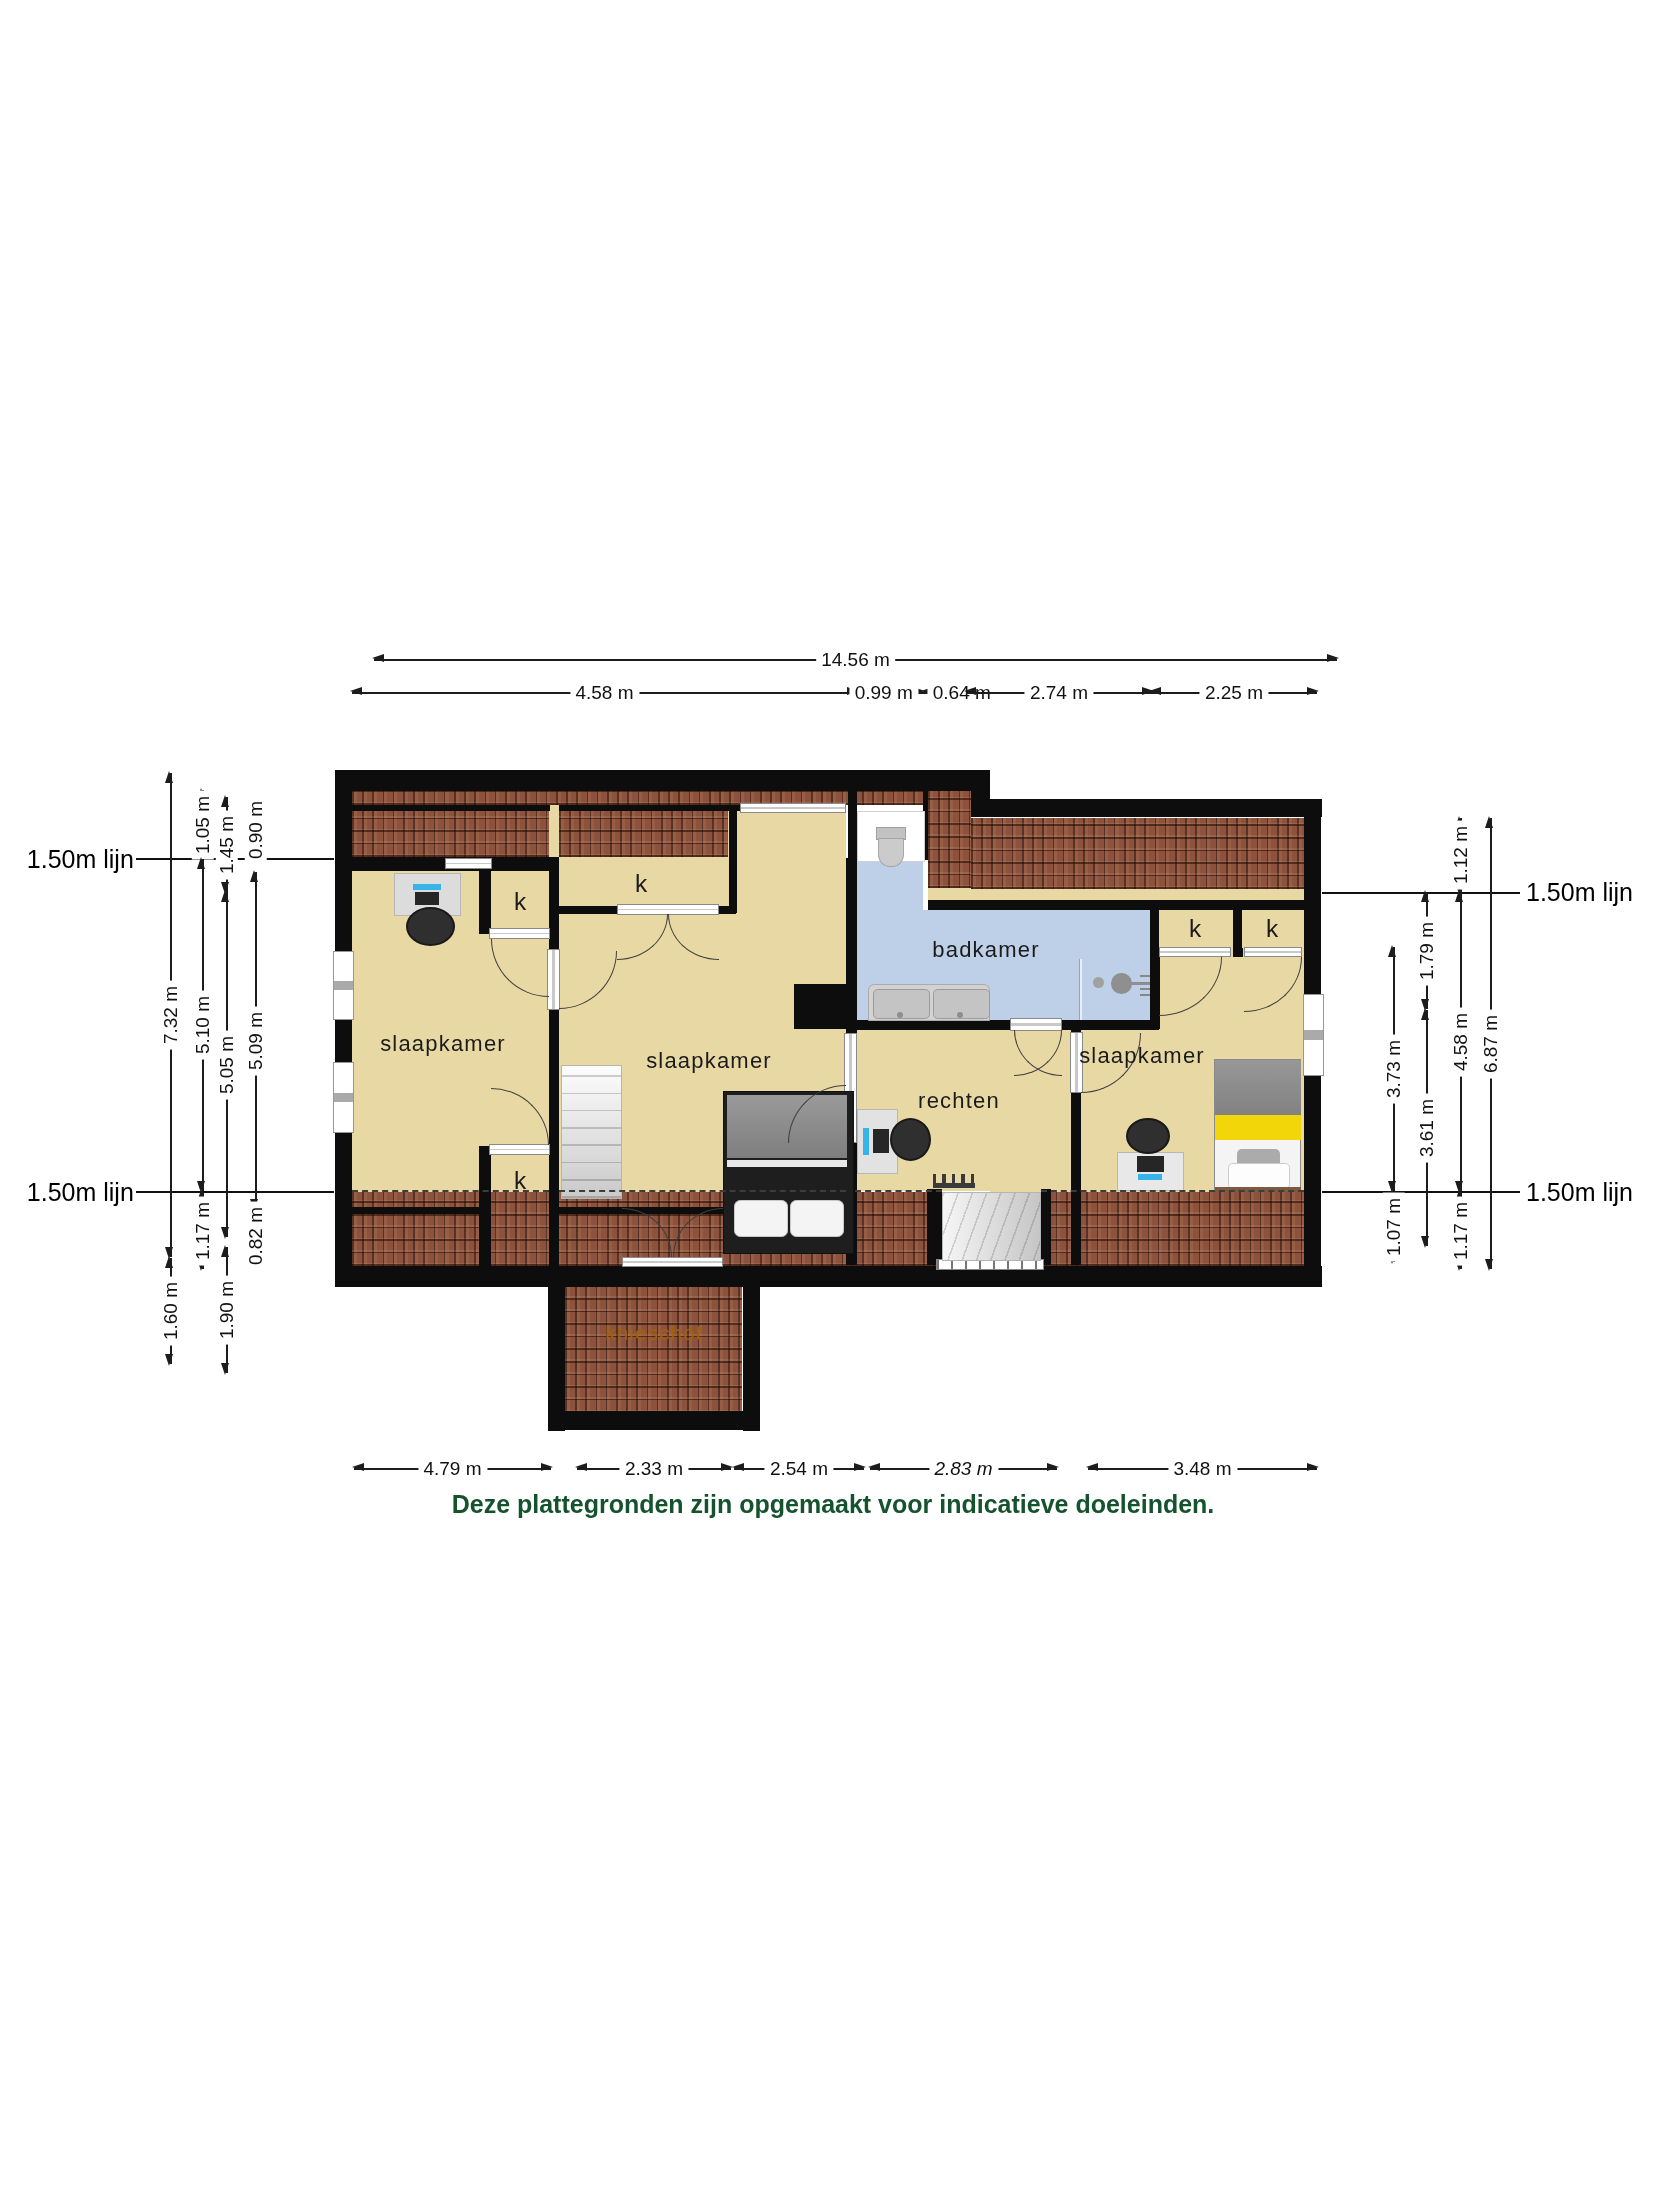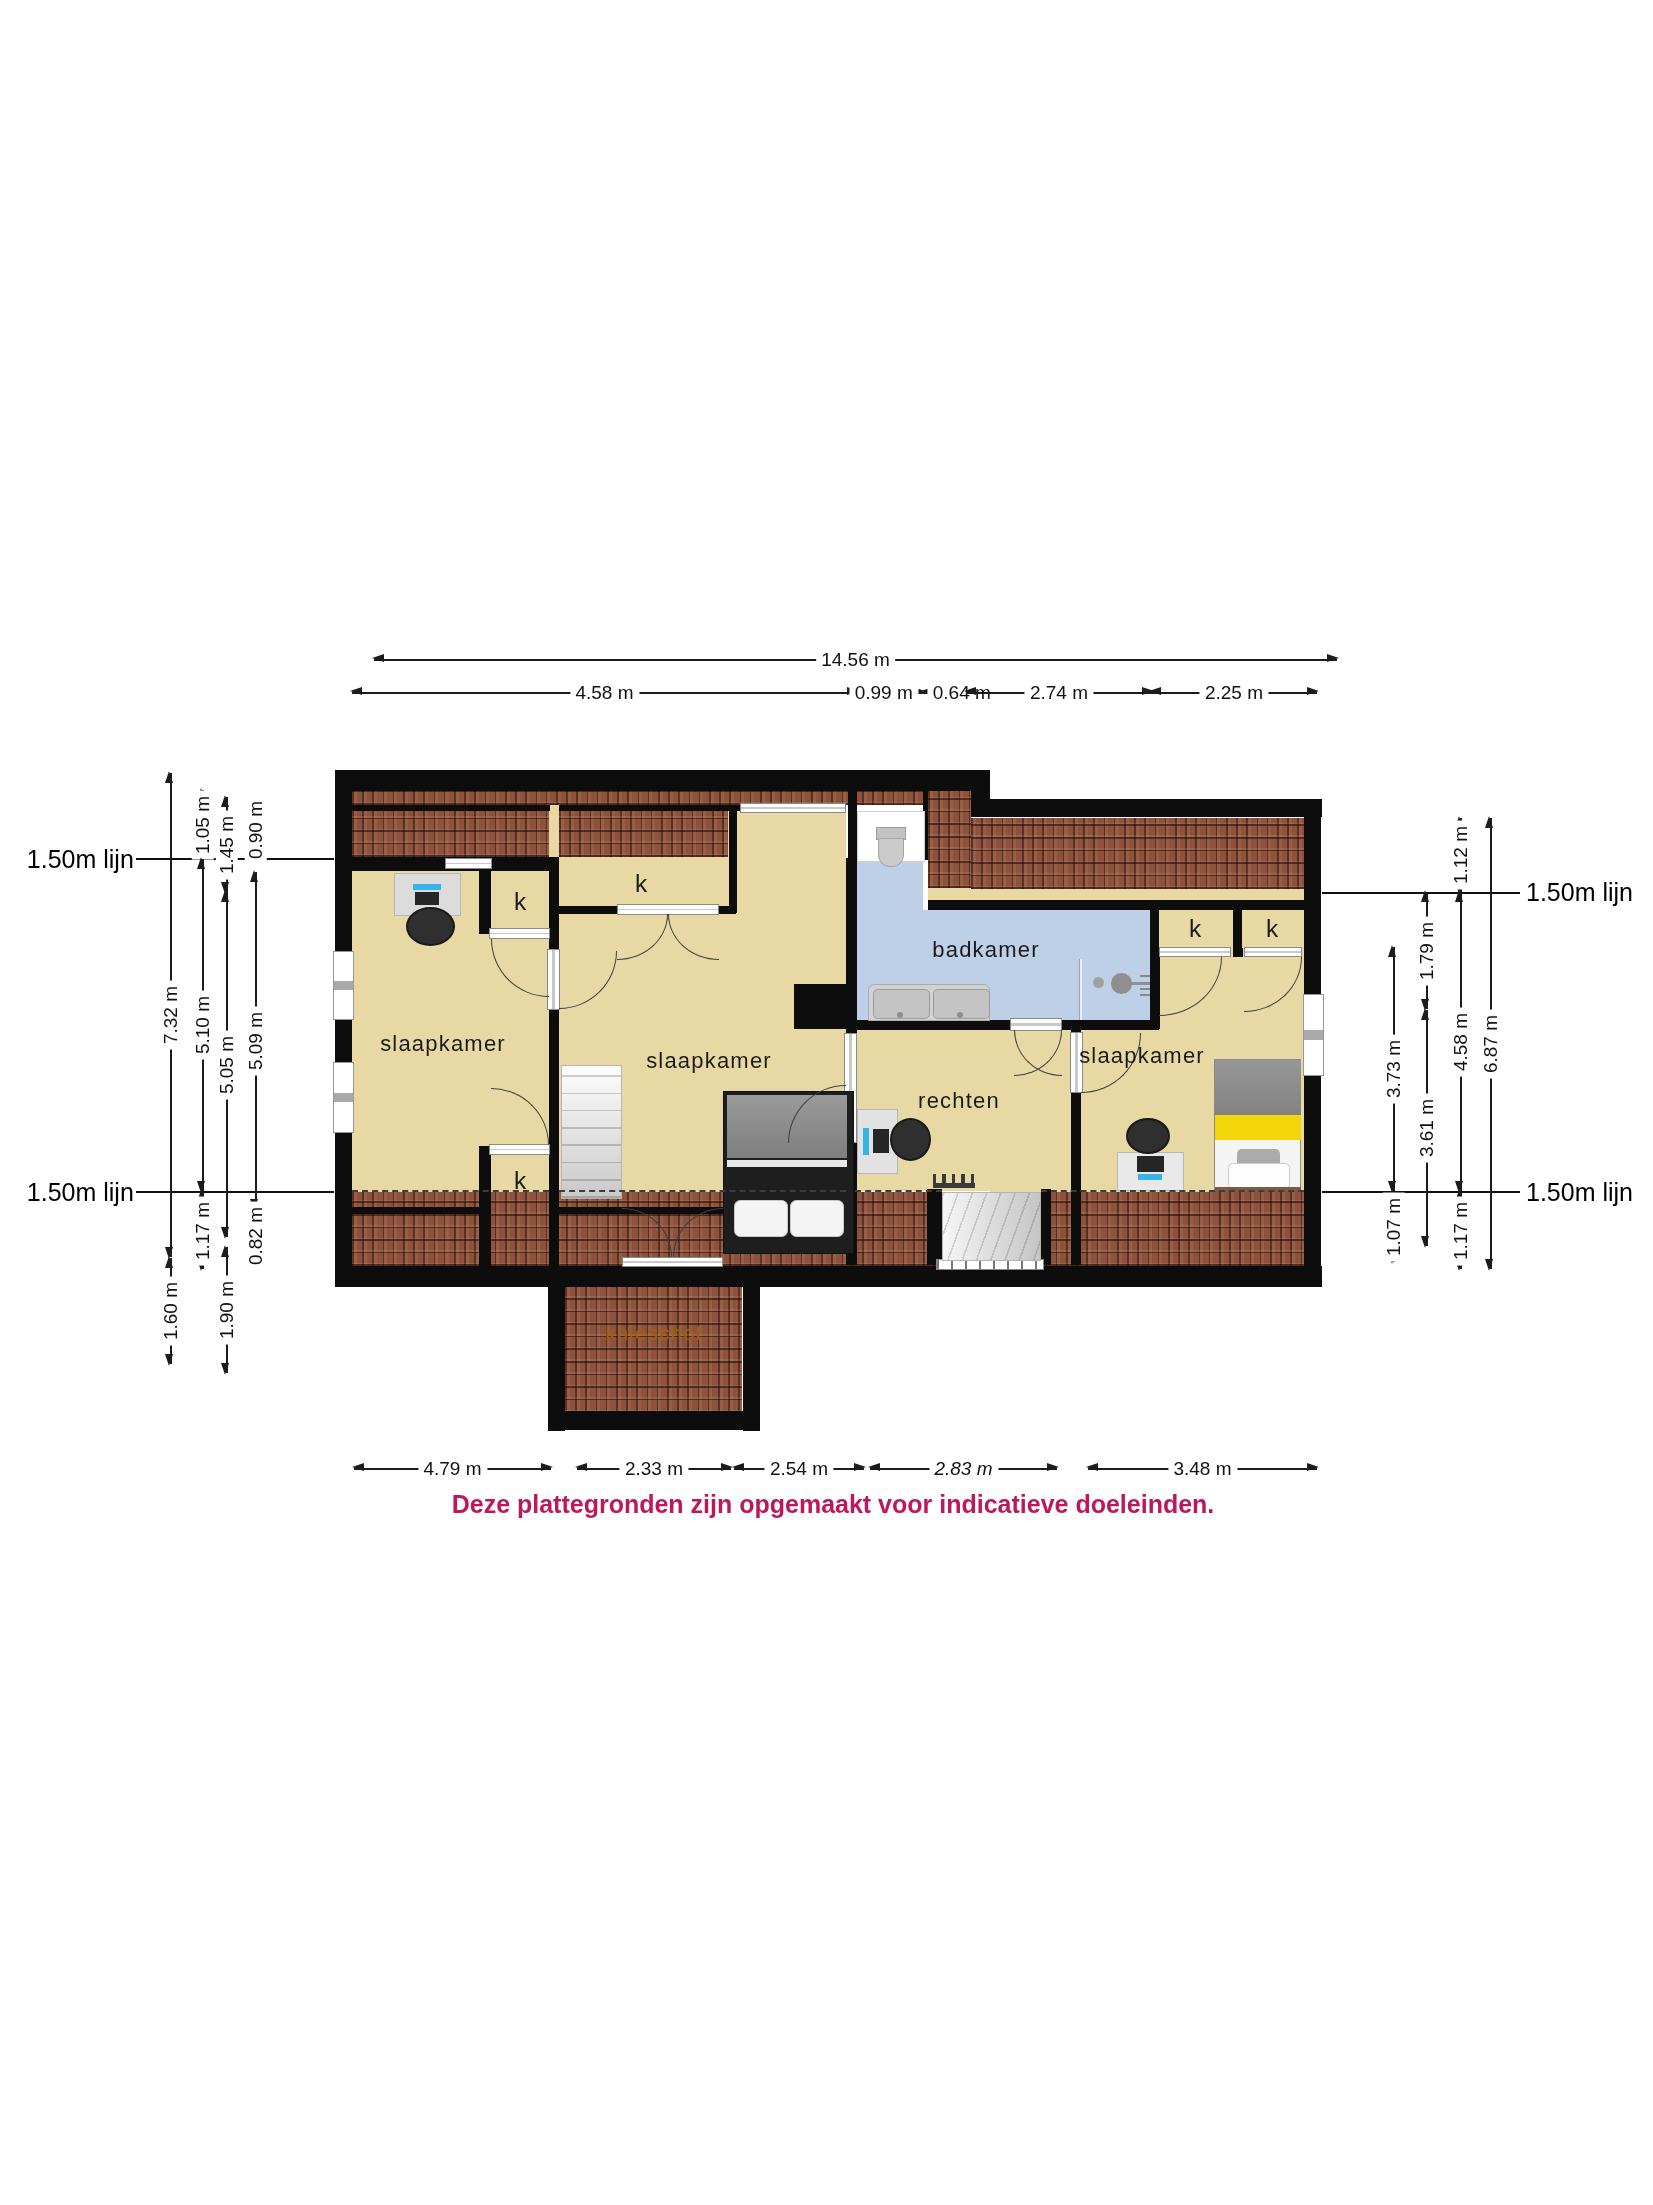--- a/index.html
+++ b/index.html
@@ -22,21 +22,21 @@
        background-image:linear-gradient(#fff 44%,#aaa 44% 56%,#fff 56%)}
   .dash{position:absolute;height:0;border-top:2.4px dashed #3c3c3c}
   .arc{position:absolute;border:0 solid #3f3f3f;box-sizing:border-box}
   .stairs{position:absolute;border:0.8px solid #b5b5b5;box-sizing:border-box}
   .rlabel{position:absolute;transform:translate(-50%,-50%);font-size:22px;letter-spacing:1.2px;
           color:#1b1b1b;white-space:nowrap}
   .klabel{position:absolute;transform:translate(-50%,-50%);font-size:24.4px;color:#1b1b1b}
   .lijnline{position:absolute;height:1.6px;background:#111}
   .lijnlabel{position:absolute;font-size:25px;color:#000;white-space:nowrap;transform:translateY(-50%)}
   .note{position:absolute;left:833px;transform:translateX(-50%);font-weight:bold;font-size:25px;
-        color:#be185d;white-space:nowrap}
+        color:#14532d;white-space:nowrap}
   .dim{position:absolute;background:#1c1c1c}
   .ah{position:absolute;width:0;height:0;border-style:solid}
   .aL{left:-1.6px;top:-4.7px;border-width:4.7px 12.6px 4.7px 0;border-color:transparent #1c1c1c transparent transparent}
   .aR{right:-1.6px;top:-4.7px;border-width:4.7px 0 4.7px 12.6px;border-color:transparent transparent transparent #1c1c1c}
   .aU{top:-1.6px;left:-4.7px;border-width:0 4.7px 12.6px 4.7px;border-color:transparent transparent #1c1c1c transparent}
   .aD{bottom:-1.6px;left:-4.7px;border-width:12.6px 4.7px 0 4.7px;border-color:#1c1c1c transparent transparent transparent}
   .dlab{position:absolute;left:50%;top:50%;transform:translate(-50%,-50%);background:#fff;
         padding:0.8px 5.5px;font-size:19px;color:#111;white-space:nowrap;line-height:1.1}
   .dv > .dlab{transform:translate(-50%,-50%) rotate(-90deg)}
   .chair{position:absolute;background:#2f2f2f;border:2.4px solid #191919;border-radius:50%;box-sizing:border-box}

